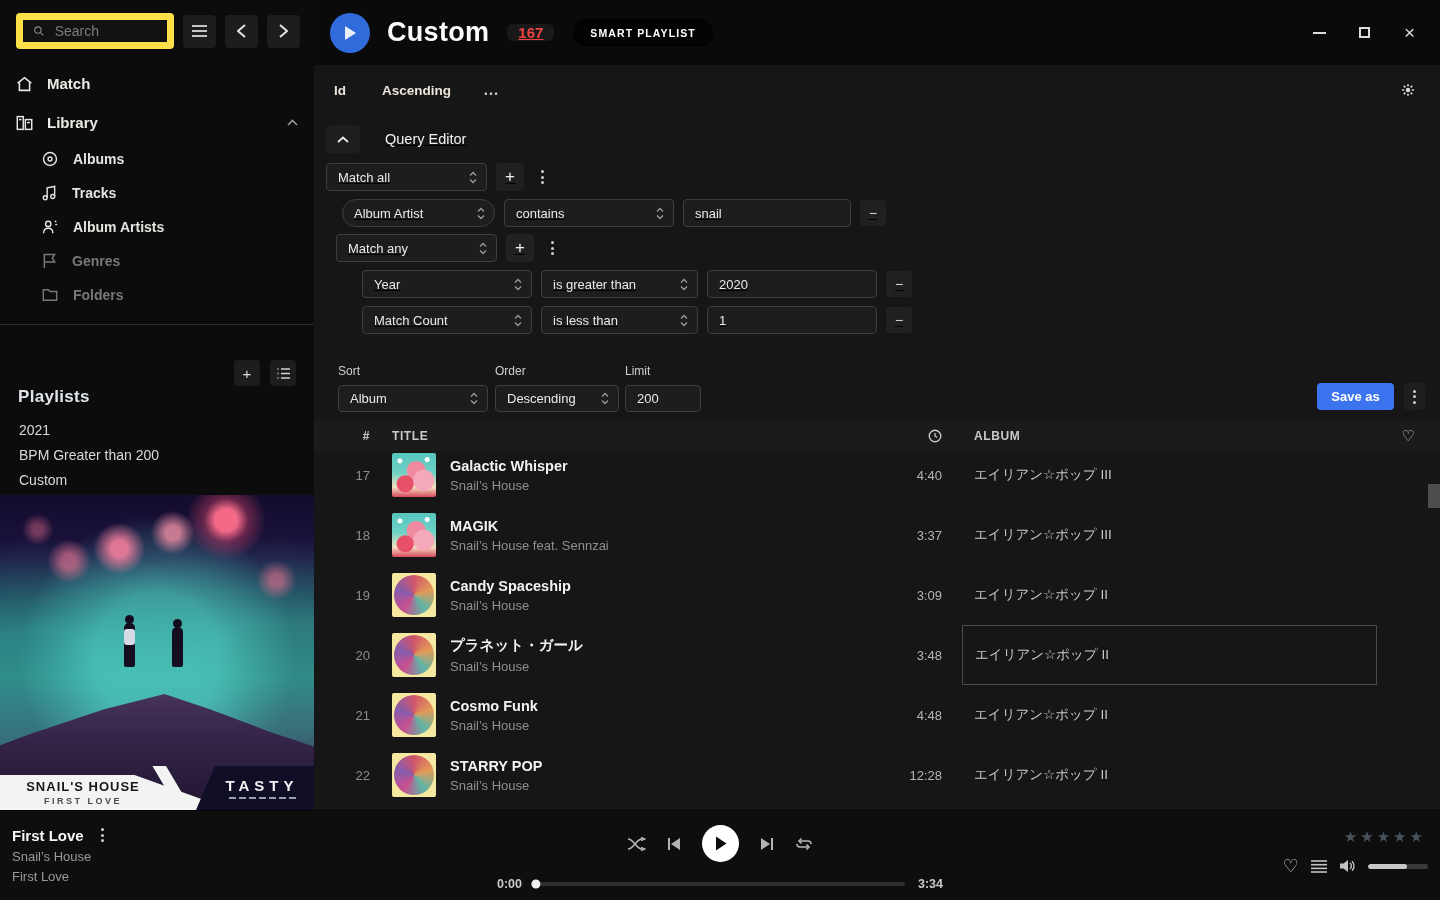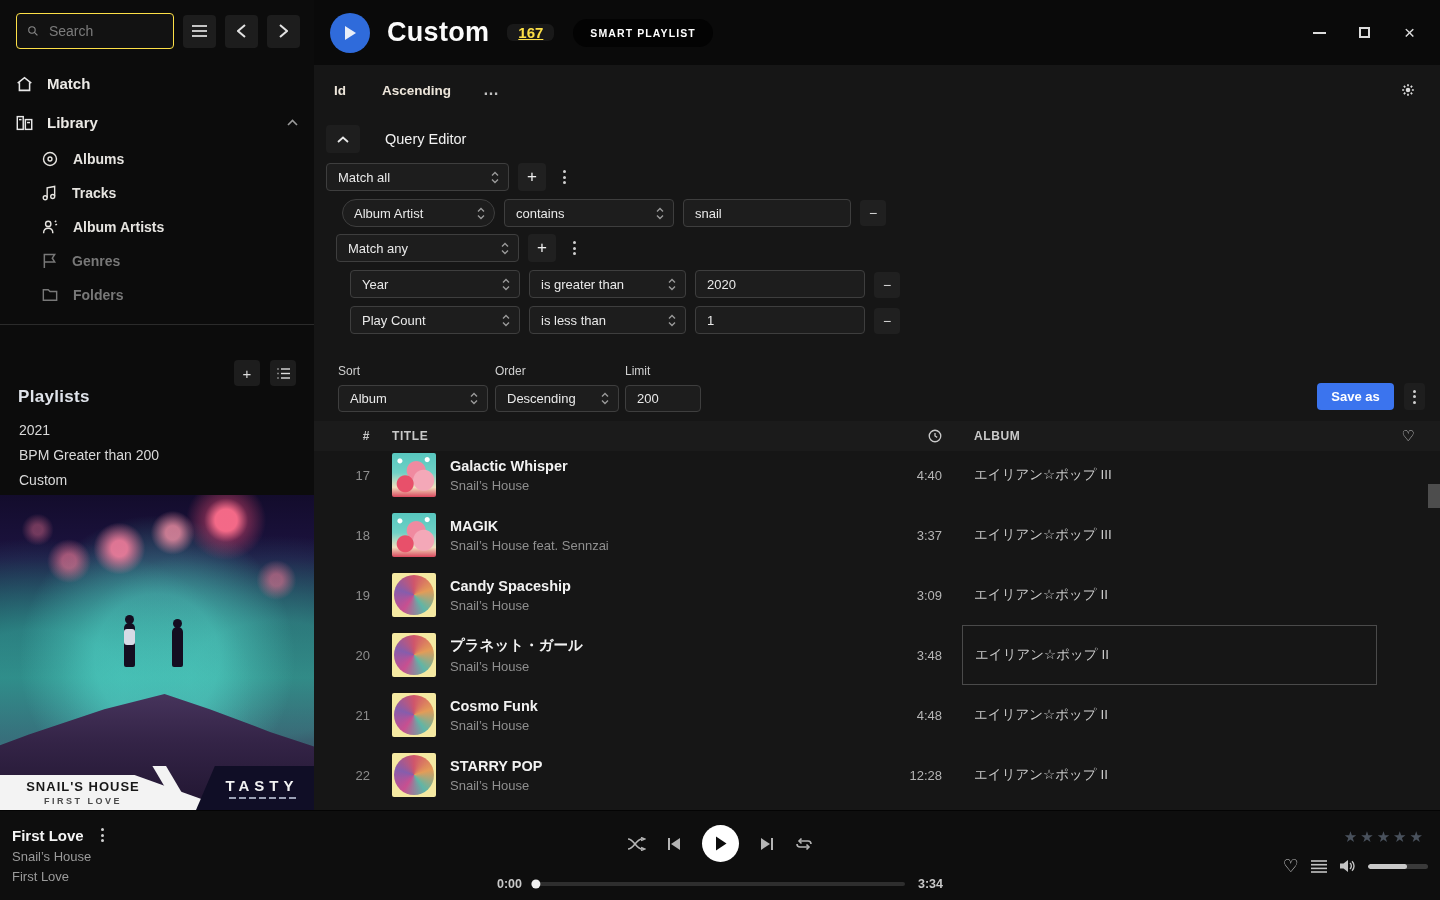--- a/index.html
+++ b/index.html
@@ -3,21 +3,21 @@
 <meta charset="utf-8">
 <style>
   html,body{margin:0;padding:0;background:#000;}
   *{box-sizing:border-box;font-family:"Liberation Sans","DejaVu Sans",sans-serif;}
   .app{width:1440px;height:900px;overflow:hidden;position:relative;background:#161616;display:flex;flex-direction:column;}
   .content-row{display:flex;height:810px;}
 
   
   .sidebar{width:314px;background:#0c0c0c;position:relative;flex-shrink:0;}
   .search-row{display:flex;align-items:center;padding:13px 14px 9px 16px;gap:9px;}
-  .search-box{width:159px;height:36px;background:#121212;border:1px solid #fde047;border-radius:4px;display:flex;align-items:center;padding:0 10px;gap:8px;}
+  .search-box{width:159px;height:36px;background:#121212;border:7px solid #fde047;border-radius:4px;display:flex;align-items:center;padding:0 10px;gap:8px;}
   .search-box input{background:transparent;border:none;outline:none;color:#ddd;font-size:14px;width:100%;}
   .search-box input::placeholder{color:#7c7c7c;}
   .sq-btn{width:33px;height:33px;background:#1d1d1d;border:none;border-radius:4px;display:flex;align-items:center;justify-content:center;cursor:pointer;padding:0;}
   .nav{margin-top:6px;}
   .nav-item{height:39px;display:flex;align-items:center;padding:0 16px;gap:14px;color:#eceae6;font-weight:bold;font-size:15px;cursor:pointer;}
   .nav-item .grow{flex:1;}
   .sub-list{padding-bottom:2px;}
   .sub-item{height:34px;display:flex;align-items:center;padding-left:42px;gap:15px;color:#e6e4e0;font-weight:bold;font-size:14px;cursor:pointer;}
   .sub-item.dim{color:#787878;}
   .sb-divider{border-bottom:1px solid #2b2b2b;margin:10px 0 0 0;}
@@ -59,50 +59,50 @@
   .bw-album{font-size:9px;font-weight:bold;color:#4a4a4a;letter-spacing:2.5px;width:130px;text-align:center;margin-top:2px;}
   .bd-label{font-size:15px;font-weight:bold;color:#f2f2f2;letter-spacing:5px;text-align:right;}
   .bd-glyphs{display:flex;gap:3px;margin-top:3px;}
   .bd-glyphs i{width:7px;height:2px;background:#9aa0b4;display:block;}
 
   
   .main{flex:1;display:flex;flex-direction:column;background:#161616;min-width:0;}
   .main-header{height:65px;background:#0a0a0a;display:flex;align-items:center;padding-left:16px;flex-shrink:0;}
   .play-circle{width:40px;height:40px;border-radius:50%;background:#2f6bdb;border:none;cursor:pointer;display:flex;align-items:center;justify-content:center;padding:0;}
   .page-title{font-size:27px;font-weight:bold;color:#fbfbfb;margin-left:17px;letter-spacing:.3px;}
-  .count-badge{margin-left:18px;background:#191919;border-radius:6px;padding:0 11px;font-size:15px;font-weight:bold;color:#fde047;text-decoration:underline;}
+  .count-badge{margin-left:18px;background:#191919;border-radius:6px;padding:0 11px;font-size:15px;font-weight:bold;color:#ef4444;text-decoration:underline;}
   .smart-pill{margin-left:19px;background:#030303;border-radius:14px;padding:8px 17px;font-size:10.5px;font-weight:bold;color:#fff;letter-spacing:1.1px;}
   .win-controls{margin-left:auto;display:flex;align-items:center;padding-right:8px;}
   .win-btn{width:45px;height:40px;background:transparent;border:none;color:#dcdcdc;cursor:pointer;display:flex;align-items:center;justify-content:center;}
   .wb-min{width:13px;height:2px;background:#dcdcdc;display:block;}
   .wb-max{width:11px;height:11px;border:2px solid #dcdcdc;display:block;}
   .wb-close{font-size:19px;line-height:1;}
 
   .main-body{flex:1;position:relative;overflow:hidden;}
   .toolbar{height:50px;display:flex;align-items:center;padding:0 24px 0 20px;}
   .tb-sort{font-size:13.5px;font-weight:bold;color:#ece5da;cursor:pointer;}
   .tb-dir{font-size:13.5px;font-weight:bold;color:#ece5da;margin-left:36px;cursor:pointer;}
   .tb-more{font-size:16px;font-weight:bold;color:#c0c0c0;margin-left:32px;cursor:pointer;letter-spacing:1px;}
   .tb-gear{margin-left:auto;cursor:pointer;display:flex;}
 
-  .qe{padding-left:12px;}
+  .qe{padding-left:12px;text-decoration:underline;}
   .qe-head{margin-top:10px;height:28px;display:flex;align-items:center;}
   .collapse-btn{width:34px;height:28px;background:#1e1e1e;border:none;border-radius:4px;cursor:pointer;display:flex;align-items:center;justify-content:center;padding:0;}
   .qe-title{margin-left:25px;font-size:14.5px;color:#f2f2f2;}
   .qrow{display:flex;align-items:center;gap:9px;}
   .sel{display:flex;align-items:center;justify-content:space-between;background:#1d1d1d;border:1px solid #3e3e3e;border-radius:4px;height:28px;padding:0 9px 0 11px;font-size:13px;color:#e9e9e9;cursor:pointer;}
   .inputbox{background:#1d1d1d;border:1px solid #3e3e3e;border-radius:4px;height:28px;padding:0 11px;font-size:13px;color:#e9e9e9;display:flex;align-items:center;}
   .sq-sm{width:28px;height:28px;background:#202020;border:none;border-radius:4px;color:#f0f0f0;font-size:17px;cursor:pointer;display:flex;align-items:center;justify-content:center;padding:0;}
   .minus-btn{width:26px;height:26px;background:#202020;border:none;border-radius:4px;color:#d8d8d8;font-size:14px;cursor:pointer;display:flex;align-items:center;justify-content:center;padding:0;}
   .vdots{display:inline-flex;flex-direction:column;gap:2.5px;background:transparent;border:none;cursor:pointer;padding:4px 8px;}
   .vdots i{width:3px;height:3px;border-radius:50%;background:#cfcfcf;display:block;}
-  .w-matchall{width:183px;gap:12px;} .w-field1{width:153px;border-radius:14px;} .w-op1{width:170px;} .w-val1{width:168px;}
+  .w-matchall{width:161px;gap:12px;} .w-field1{width:153px;border-radius:14px;} .w-op1{width:170px;} .w-val1{width:168px;}
   .w-field2{width:170px;} .w-op2{width:157px;} .w-val2{width:170px;}
   .mt10{margin-top:10px;} .mt8{margin-top:8px;} .mt7{margin-top:7px;}
-  .ind-rule1{margin-left:16px;} .ind-group2{margin-left:10px;} .ind-rule2{margin-left:24px;align-items:flex-end;}
+  .ind-rule1{margin-left:16px;} .ind-group2{margin-left:10px;} .ind-rule2{margin-left:36px;}
 
   .sort-row{margin-top:30px;margin-left:12px;position:relative;height:41px;}
   .sc{position:absolute;top:0;}
   .sc .sc-label{font-size:12px;color:#cfcfcf;margin-bottom:7px;}
   .sc1{left:0;width:150px;} .sc2{left:157px;width:124px;} .sc3{left:287px;width:76px;}
   .sc .sel,.sc .inputbox{height:27px;}
   .saveas-btn{position:absolute;right:46px;top:19px;width:77px;height:27px;background:#3b74ee;border:none;border-radius:4px;color:#fff;font-size:13px;font-weight:bold;cursor:pointer;}
   .save-dots{position:absolute;right:15px;top:19px;width:21px;height:27px;background:#1e1e1e;border:none;border-radius:4px;display:inline-flex;flex-direction:column;gap:2.5px;align-items:center;justify-content:center;cursor:pointer;}
   .save-dots i{width:3px;height:3px;border-radius:50%;background:#cfcfcf;display:block;}
 
@@ -423,21 +423,21 @@
                 </svg>
             </div>
             <div class="inputbox w-val2">2020</div>
             <button class="minus-btn">
                 <span>−</span>
               </button>
           </div>
 
           <div class="qrow mt8 ind-rule2">
             <div class="sel w-field2">
-              <span>Play Count</span>
+              <span>Match Count</span>
               <svg width="8" height="13" viewBox="0 0 8 13" fill="none" stroke="#9a9a9a" stroke-width="1.4">
                   <path d="M1 4.5 L4 1.5 L7 4.5"></path>
                   <path d="M1 8.5 L4 11.5 L7 8.5"></path>
                 </svg>
             </div>
             <div class="sel w-op2">
               <span>is less than</span>
               <svg width="8" height="13" viewBox="0 0 8 13" fill="none" stroke="#9a9a9a" stroke-width="1.4">
                   <path d="M1 4.5 L4 1.5 L7 4.5"></path>
                   <path d="M1 8.5 L4 11.5 L7 8.5"></path>

